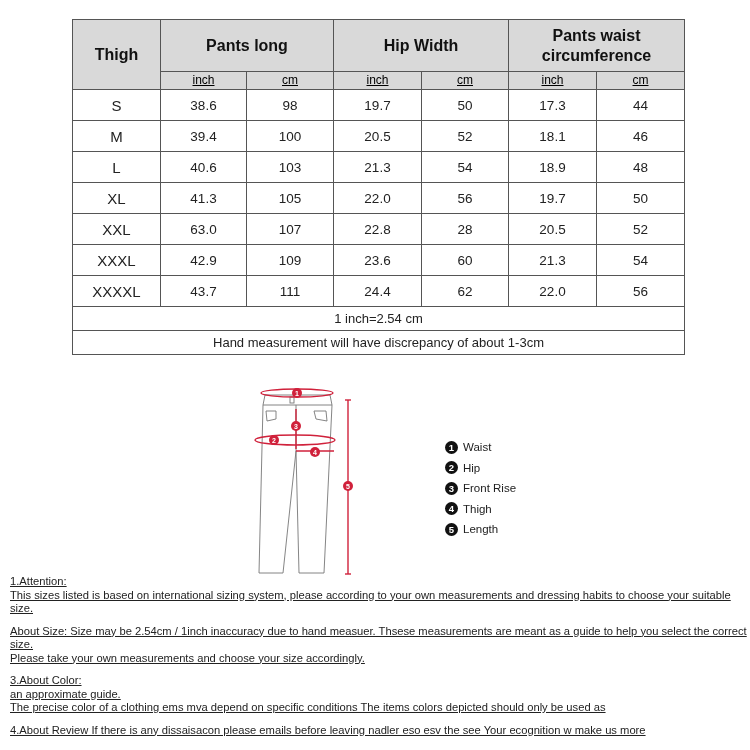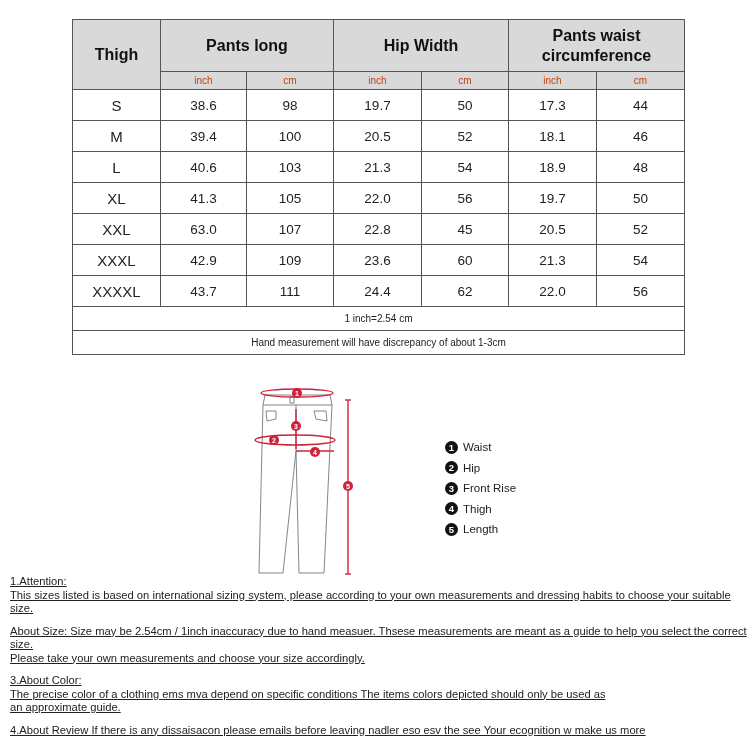--- a/index.html
+++ b/index.html
@@ -4,24 +4,24 @@
 <style>
   html, body { margin: 0; padding: 0; background: #ffffff; }
   body { width: 750px; height: 750px; position: relative; overflow: hidden;
          font-family: "Liberation Sans", sans-serif; color: #222; }
   .size-table { position: absolute; left: 72px; top: 19px; width: 612px;
                 border-collapse: collapse; table-layout: fixed; }
   .size-table td, .size-table th { border: 1px solid #555; text-align: center;
                 padding: 0; font-weight: normal; }
   .size-table th.hdr { background: #d9d9d9; font-weight: bold; font-size: 16px;
                 color: #111; height: 51px; line-height: 20px; }
-  .size-table th.unit { background: #d9d9d9; font-size: 10px; height: 17px; line-height: 17px; color:#c2410c; }
+  .size-table th.unit { background: #d9d9d9; font-size: 12px; height: 17px; line-height: 17px; color:#000000;text-decoration:underline; }
   .size-table td.cell { font-size: 13.5px; height: 30px; color: #222; }
   .size-table td.size { font-size: 15px; }
-  .size-table td.note { height: 23px; font-size: 10px; text-align: center; }
+  .size-table td.note { height: 23px; font-size: 13px; text-align: center; }
   .diagram { position: absolute; left: 250px; top: 383px; width: 115px; height: 195px; }
   .legend { position: absolute; left: 445px; top: 437px; }
   .legend-item { display: flex; align-items: center; height: 20.5px; font-size: 11.5px; color:#222; }
   .num { width: 13px; height: 13px; border-radius: 50%; background: #111; color: #fff;
          font-size: 9.5px; font-weight: bold; display: inline-flex; align-items: center;
          justify-content: center; margin-right: 5px; }
   .notes { position: absolute; left: 10px; top: 575px; width: 740px; font-size: 11.2px;
            line-height: 13.5px; color: #222; }
   .note-block { margin-bottom: 9px; }
   .note-block p { margin: 0; text-decoration: underline; }
@@ -90,21 +90,21 @@
         <td class="cell">22.0</td>
         <td class="cell">56</td>
         <td class="cell">19.7</td>
         <td class="cell">50</td>
       </tr>
       <tr>
         <td class="cell size">XXL</td>
         <td class="cell">63.0</td>
         <td class="cell">107</td>
         <td class="cell">22.8</td>
-        <td class="cell">45</td>
+        <td class="cell">28</td>
         <td class="cell">20.5</td>
         <td class="cell">52</td>
       </tr>
       <tr>
         <td class="cell size">XXXL</td>
         <td class="cell">42.9</td>
         <td class="cell">109</td>
         <td class="cell">23.6</td>
         <td class="cell">60</td>
         <td class="cell">21.3</td>
@@ -193,20 +193,20 @@
   <div class="note-block">
     <p>1.Attention:</p>
     <p>This sizes listed is based on international sizing system, please according to your own measurements and dressing habits to choose your suitable size.</p>
   </div>
   <div class="note-block">
     <p>About Size: Size may be 2.54cm / 1inch inaccuracy due to hand measuer. Thsese measurements are meant as a guide to help you select the correct size.</p>
     <p>Please take your own measurements and choose your size accordingly.</p>
   </div>
   <div class="note-block">
     <p>3.About Color:</p>
+    <p>an approximate guide.</p>
     <p>The precise color of a clothing ems mva depend on specific conditions The items colors depicted should only be used as</p>
-    <p>an approximate guide.</p>
   </div>
   <div class="note-block">
     <p>4.About Review If there is any dissaisacon please emails before leaving nadler eso esv the see Your ecognition w make us more</p>
 
   </div>
 </div>
 
 </body></html>

